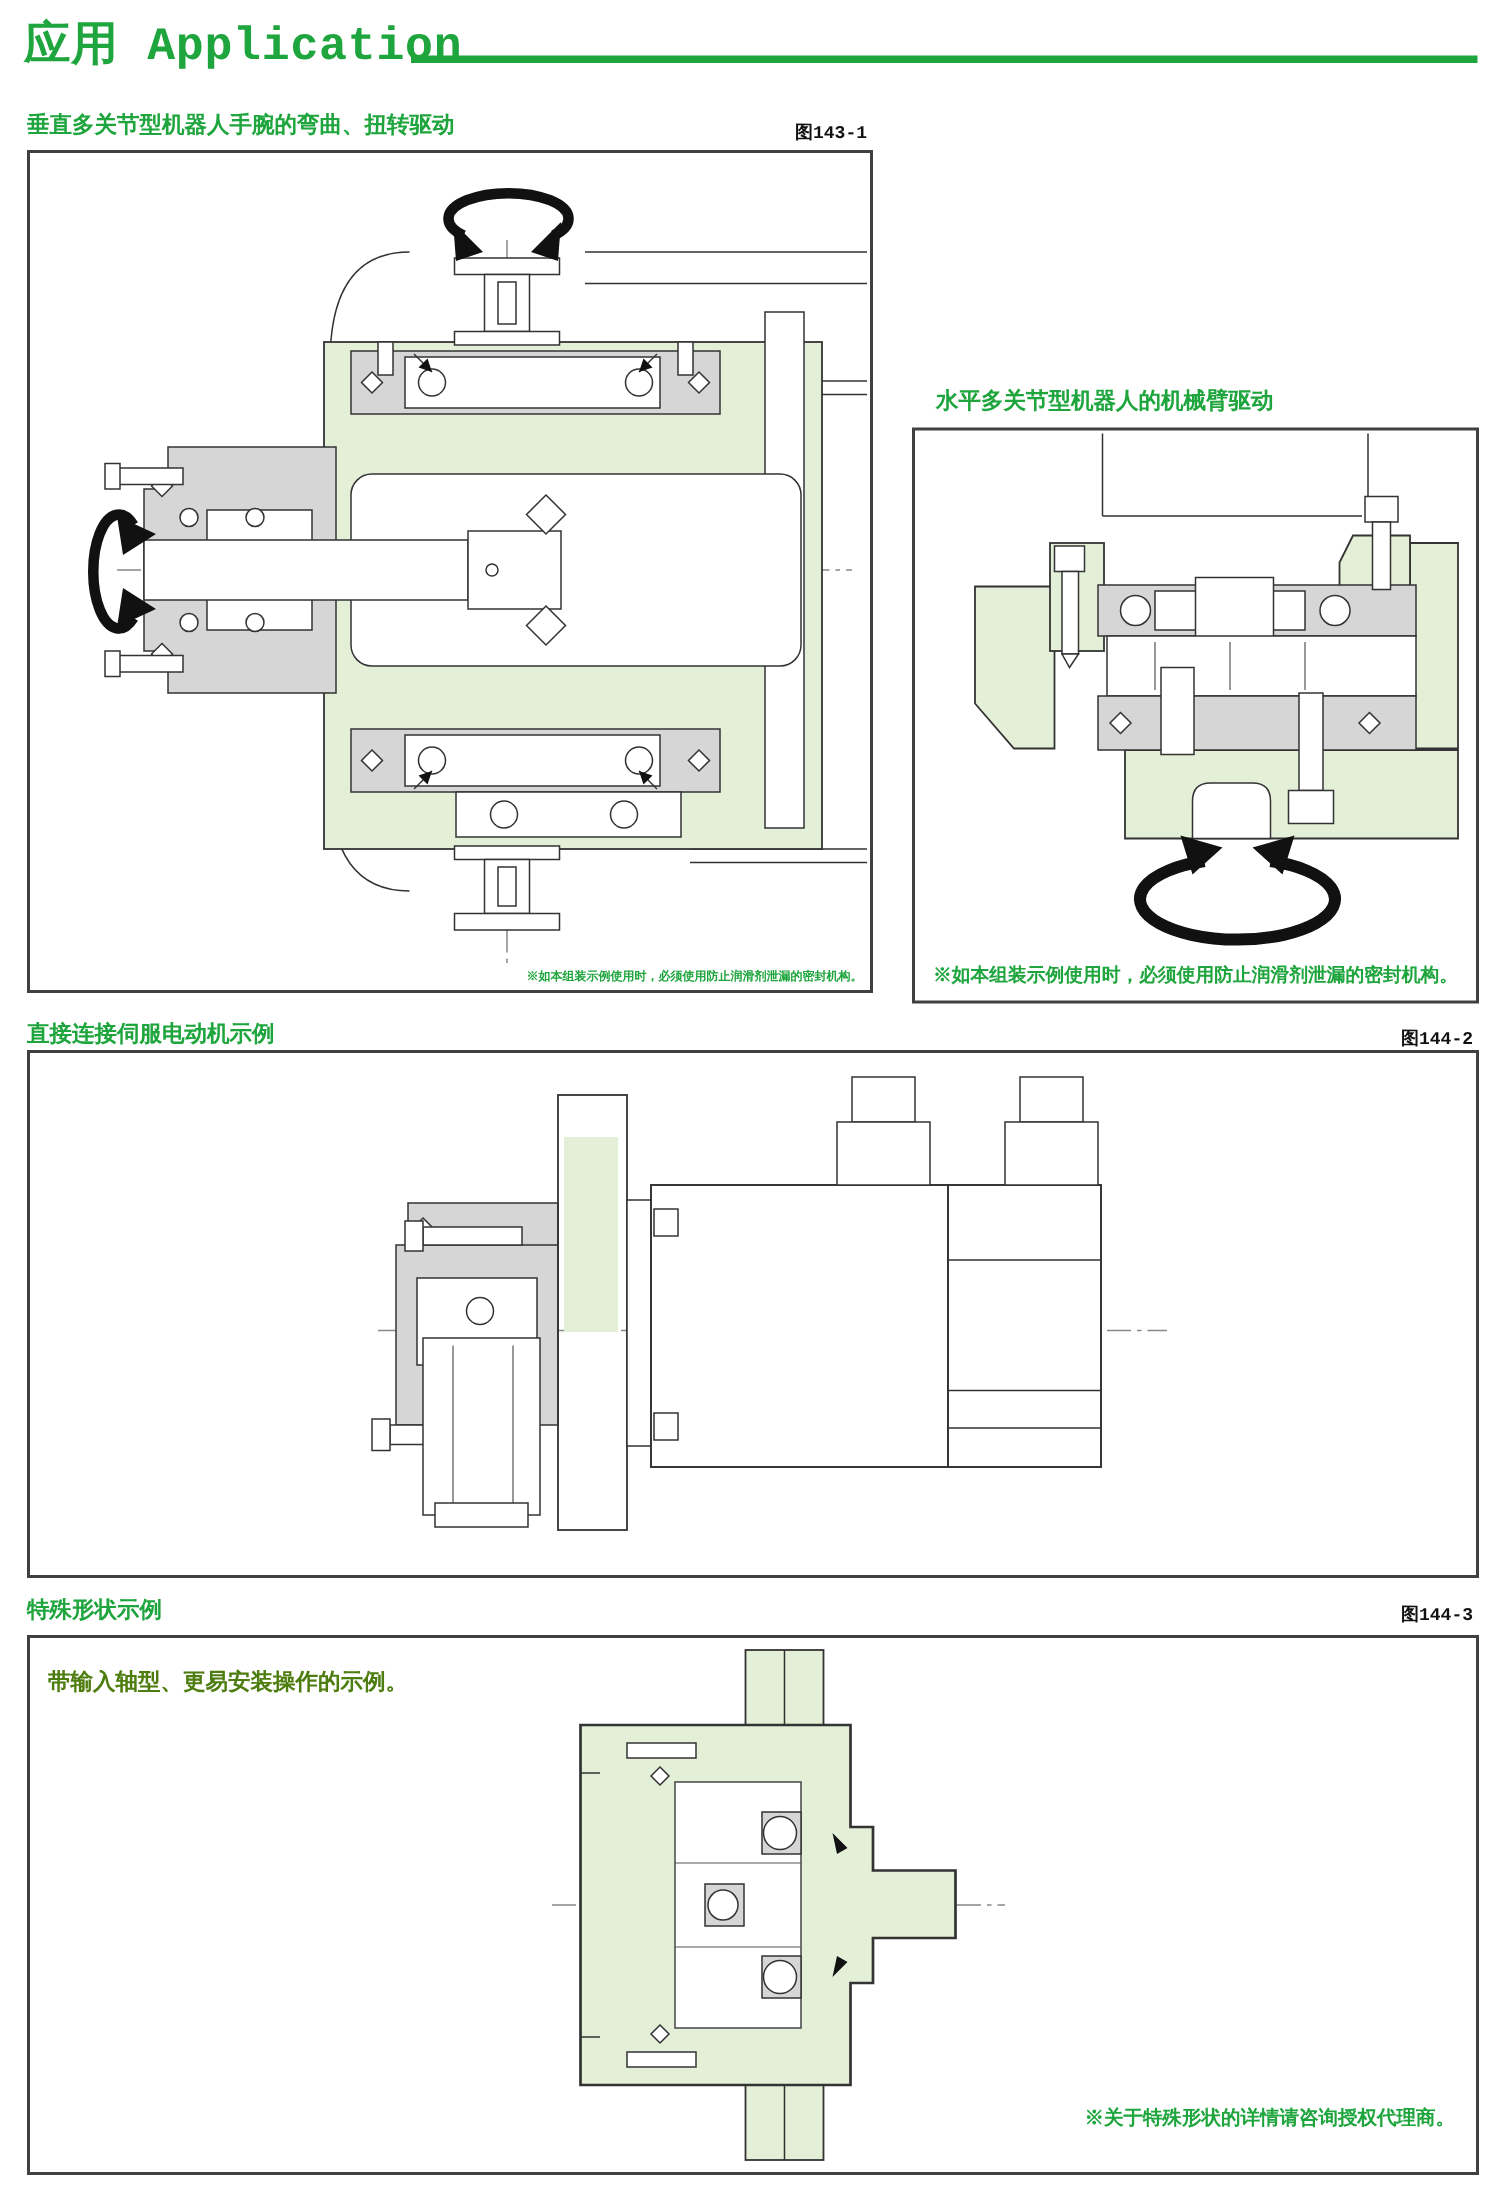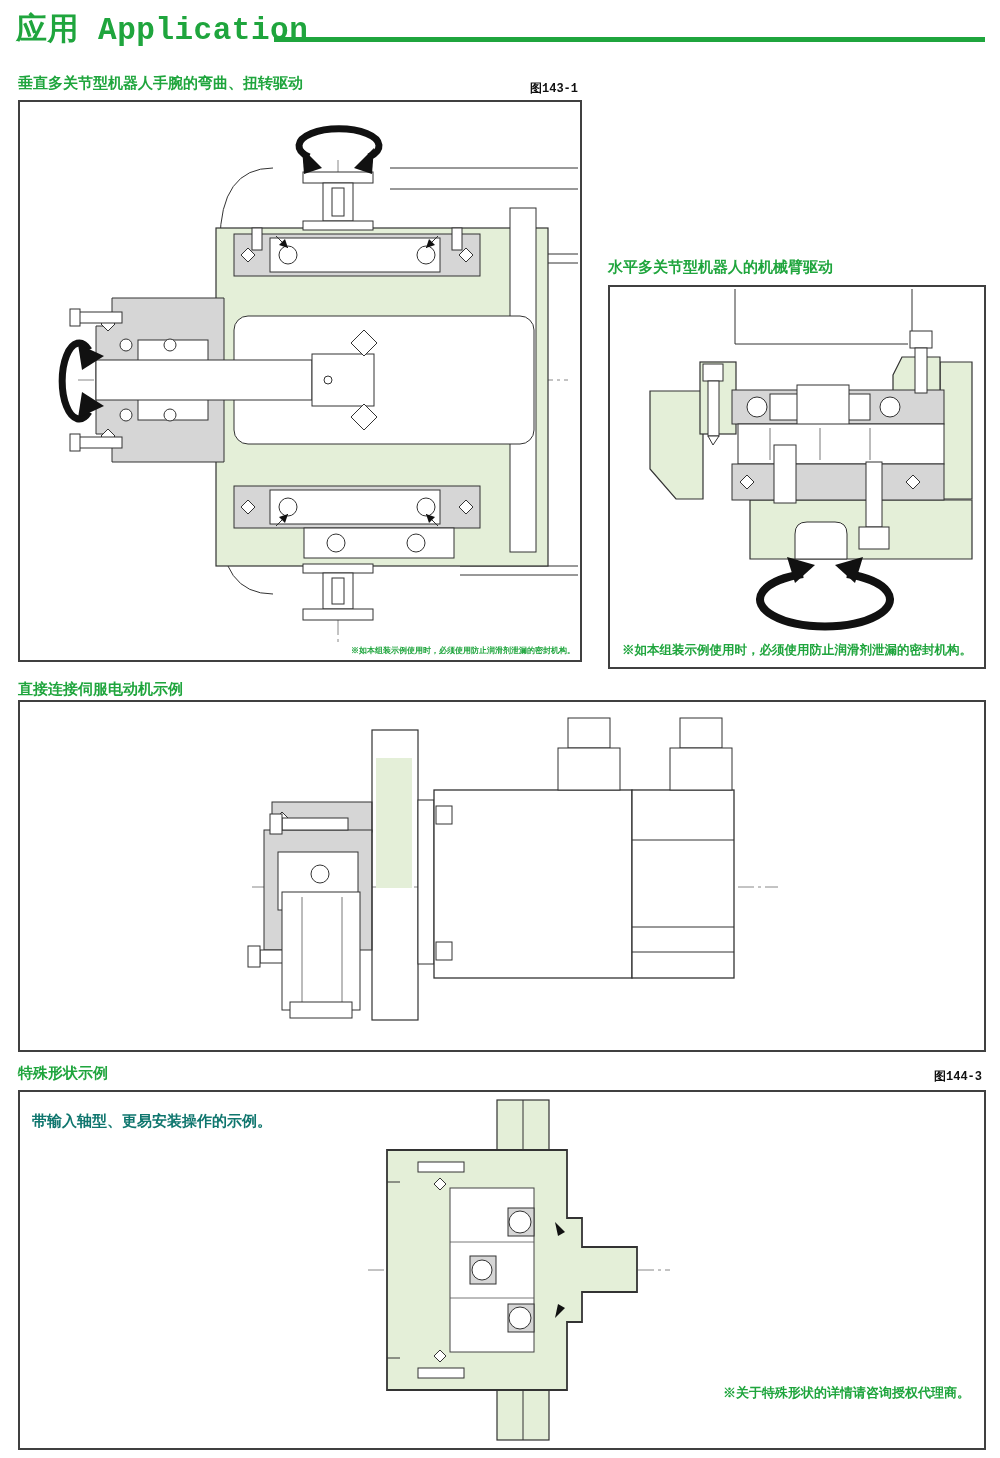--- a/index.html
+++ b/index.html
@@ -6,22 +6,22 @@
   .page{position:relative;width:1000px;height:1458px;background:#fff;overflow:hidden;
         font-family:Liberation Mono, monospace;}
   .title{position:absolute;left:16px;top:8px;font-size:31px;font-weight:bold;color:#1fa53d;letter-spacing:0.5px;}
   .rule{position:absolute;left:274px;top:37px;width:711px;height:5px;background:#1fa53d;}
   .sec-head{position:absolute;font-size:15px;font-weight:bold;color:#1fa53d;}
   .fig-label{position:absolute;font-size:12px;font-weight:bold;color:#111;text-align:right;}
   .fig-box{position:absolute;border:2px solid #404040;background:#fff;}
   .fig-box svg{position:absolute;left:0;top:0;}
   .note-sm{position:absolute;right:5px;bottom:4px;font-size:8px;font-weight:bold;color:#1fa53d;}
   .note-md{position:absolute;left:0;right:0;bottom:8px;text-align:center;font-size:12.5px;font-weight:bold;color:#1fa53d;}
-  .note-lg{position:absolute;right:14px;bottom:46px;font-size:13px;font-weight:bold;color:#1fa53d;}
-  .caption{position:absolute;left:12px;top:20px;font-size:15px;font-weight:bold;color:#0f766e;}
+  .note-lg{position:absolute;right:14px;bottom:27px;font-size:13px;font-weight:bold;color:#1fa53d;}
+  .caption{position:absolute;left:12px;top:20px;font-size:15px;font-weight:bold;color:#4d7c0f;}
   
   .g{fill:#e4efd8;stroke:#333;stroke-width:1.2;}
   .gy{fill:#d6d6d6;stroke:#333;stroke-width:1;}
   .w{fill:#fff;stroke:#333;stroke-width:1;}
   .ln{stroke:#333;stroke-width:1;fill:none;}
   .thin{stroke:#555;stroke-width:0.8;fill:none;}
   .cl{stroke:#888;stroke-width:1;fill:none;stroke-dasharray:16 4 3 4;}
   .blk{fill:#111;stroke:none;}
   .arrow{stroke:#111;stroke-width:7;fill:none;}
 </style>
@@ -110,21 +110,21 @@
       </g>
       <g>
         <path class="arrow" d="M69 248 A17 38 0 1 0 69 310"></path>
         <polygon class="blk" points="84,254 58,242 62,268"></polygon>
         <polygon class="blk" points="84,304 62,290 58,316"></polygon>
       </g>
     </svg>
     <div class="note-sm">※如本组装示例使用时，必须使用防止润滑剂泄漏的密封机构。</div>
   </div>
 
-  <div class="sec-head" style="left:608px;top:258px;text-align:right;">水平多关节型机器人的机械臂驱动</div>
+  <div class="sec-head" style="left:624px;top:258px;text-align:right;">水平多关节型机器人的机械臂驱动</div>
   <div class="fig-box" style="left:608px;top:285px;width:374px;height:380px;">
     <svg viewBox="0 0 374 380" width="374" height="380">
       <path class="ln" d="M125 2 V57 M302 2 V50 M125 57 H298"></path>
       <polygon class="g" points="40,104 93,104 93,212 66,212 40,182"></polygon>
       <rect class="g" x="90" y="75" width="36" height="72"></rect>
       <polygon class="g" points="330,75 362,75 362,212 312,212 312,190 330,170"></polygon>
       <polygon class="g" points="283,88 292,70 330,70 330,112 283,112"></polygon>
       <polygon class="g" points="140,213 362,213 362,272 140,272"></polygon>
       <path class="w" d="M185 272 V247 Q185 235 197 235 H225 Q237 235 237 247 V272 Z"></path>
       <rect class="gy" x="122" y="103" width="212" height="34"></rect>
@@ -149,20 +149,21 @@
       <g>
         <path class="arrow" style="stroke-width:8" d="M237 287 A65 27 0 1 1 193 287"></path>
         <polygon class="blk" points="225,278 253,270 245,296"></polygon>
         <polygon class="blk" points="205,278 177,270 185,296"></polygon>
       </g>
     </svg>
     <div class="note-md">※如本组装示例使用时，必须使用防止润滑剂泄漏的密封机构。</div>
   </div>
 
   <div class="sec-head" style="left:18px;top:680px;">直接连接伺服电动机示例</div>
+  <div class="fig-label" style="left:18px;top:684px;width:964px;">图144-2</div>
   <div class="fig-box" style="left:18px;top:700px;width:964px;height:348px;">
     <svg viewBox="0 0 964 348" width="964" height="348">
       <path class="cl" d="M232 185 H758"></path>
 
       <rect class="gy" x="252" y="100" width="100" height="30"></rect>
       <rect class="gy" x="244" y="128" width="108" height="120"></rect>
       <rect class="w" x="258" y="150" width="80" height="58"></rect>
       <circle class="w" cx="300" cy="172" r="9"></circle>
       <polygon class="w" points="262,110 269,117 262,124 255,117"></polygon>
       <rect class="w" x="262" y="116" width="66" height="12"></rect>

